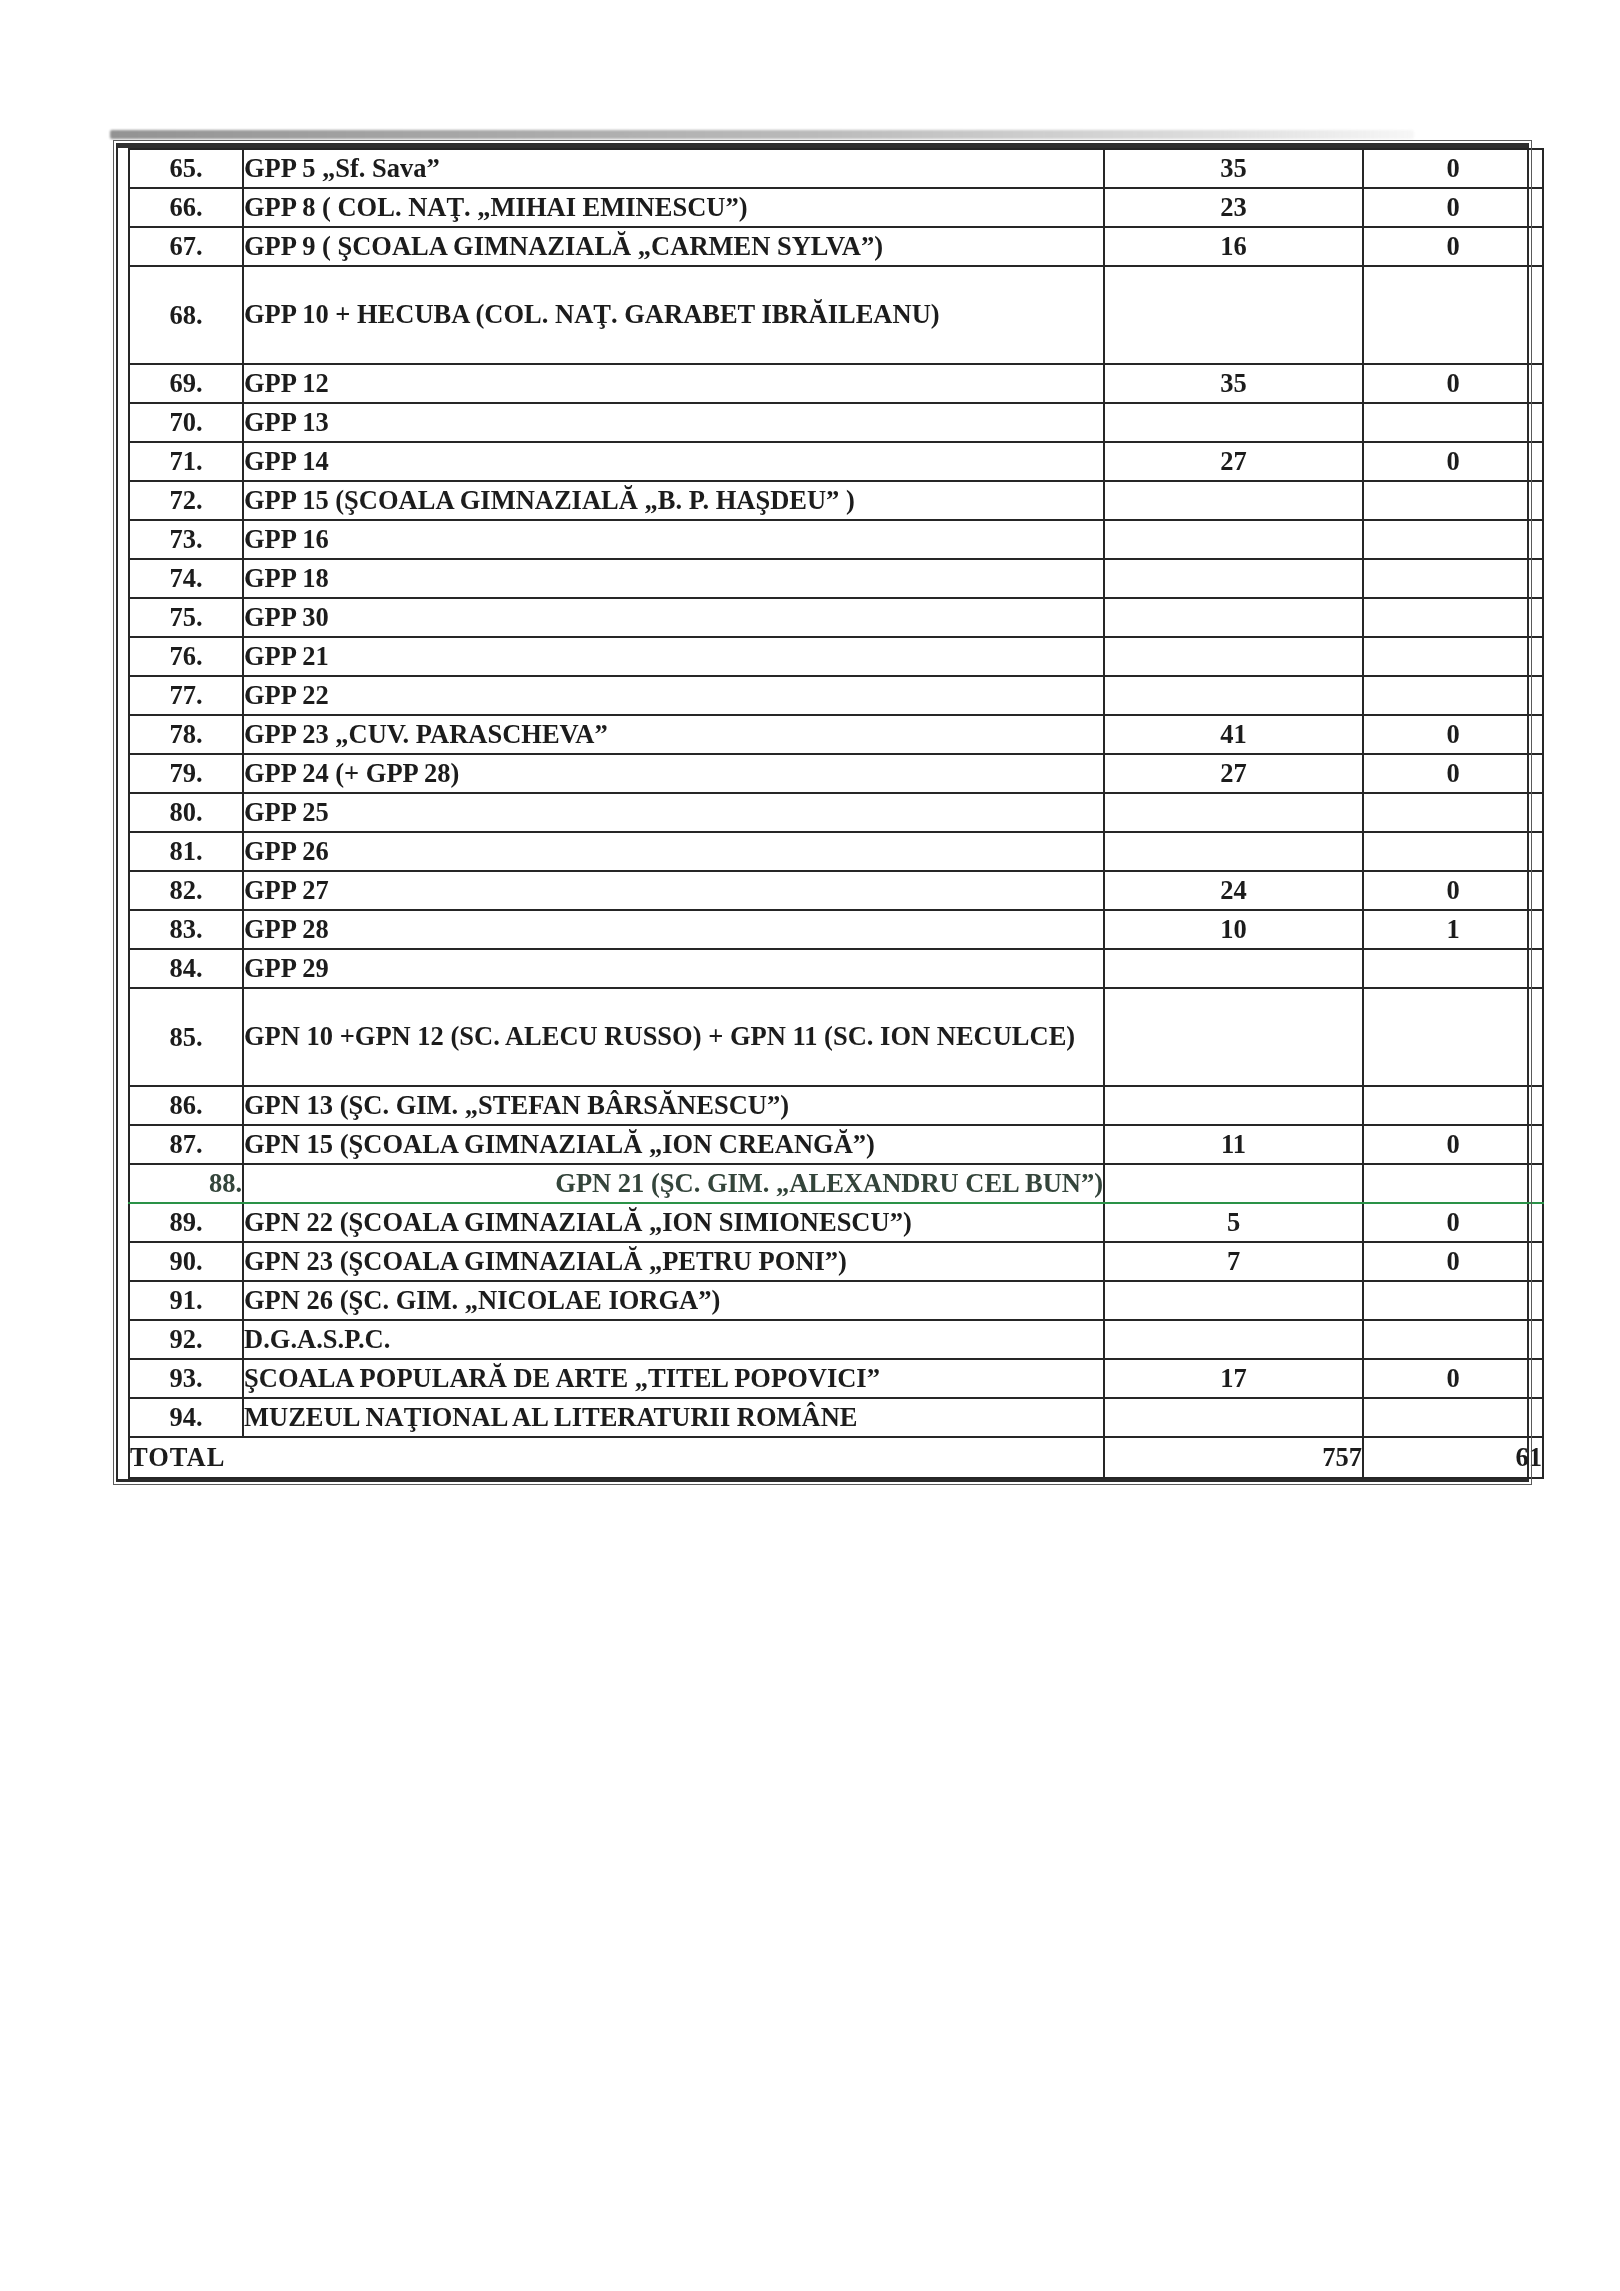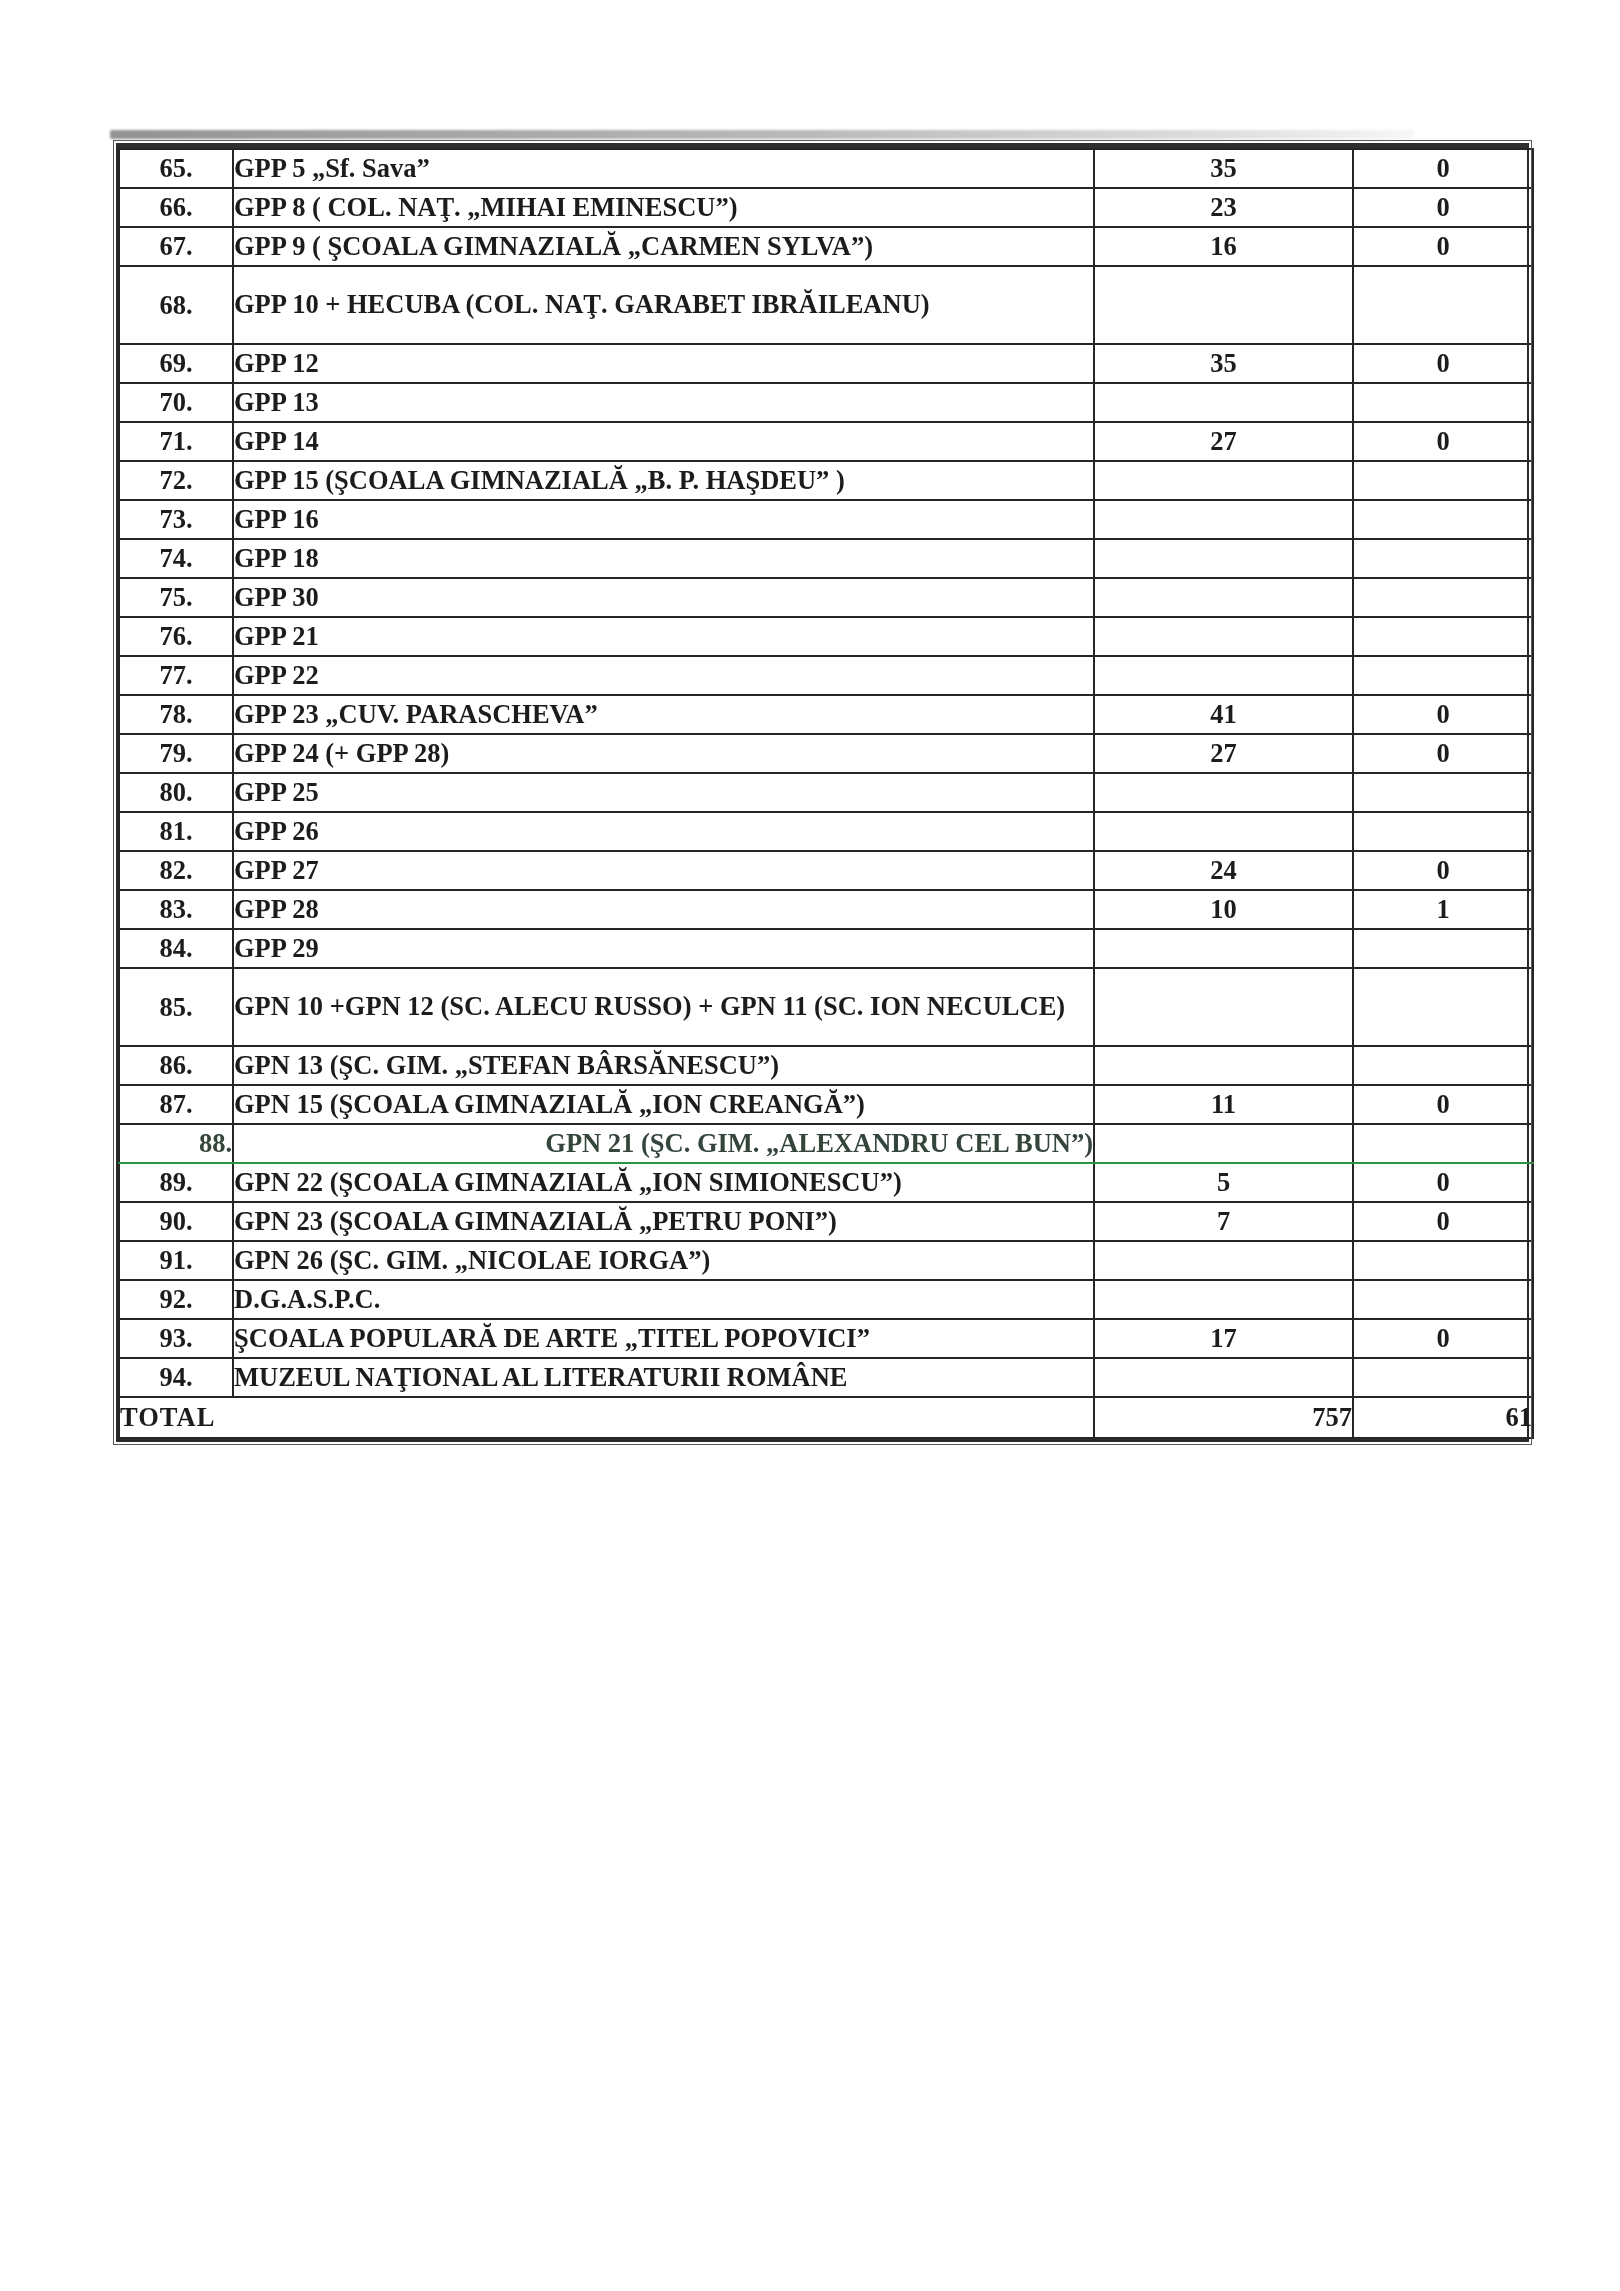--- a/index.html
+++ b/index.html
@@ -22,35 +22,36 @@
 
   .table-wrap{
     position:absolute;left:116px;top:143px;width:1413px;
     border:2px solid #2a2a2a;
     border-top:5.9px solid #2f2f2f;
     border-bottom:3.9px solid #2b2b2b;
     outline:1px solid #5a5a5a;
     outline-offset:2px;
     background:#fff;
     box-sizing:border-box;
+    padding-left:10px;
   }
   table.doc{
     border-collapse:collapse;table-layout:fixed;width:100%;
   }
   table.doc td{
     border:2px solid #262626;
     padding:0;
     font-weight:bold;
     font-size:26.5px;
     color:#1c1c1c;
     box-sizing:border-box;
     overflow:hidden;
   }
   tr.r{height:39px;}
-  tr.r.tall{height:78px;}
+  tr.r.tall{height:98px;}
   tr.total-row{height:41px;}
   td.c-num{text-align:center;}
   td.c-name{text-align:left;padding:0 9.8px 0 13.7px;line-height:1.25;}
   td.c-v{text-align:center;}
   tr.green-row td{border-bottom:2.9px solid #2a9247;text-align:right;}
   tr.green-row td{color:#34453b;}
   td.total-label{text-align:left;font-size:27.4px;letter-spacing:1px;}
   td.total-v{text-align:right;font-size:27.4px;}
 </style>
 </head>

